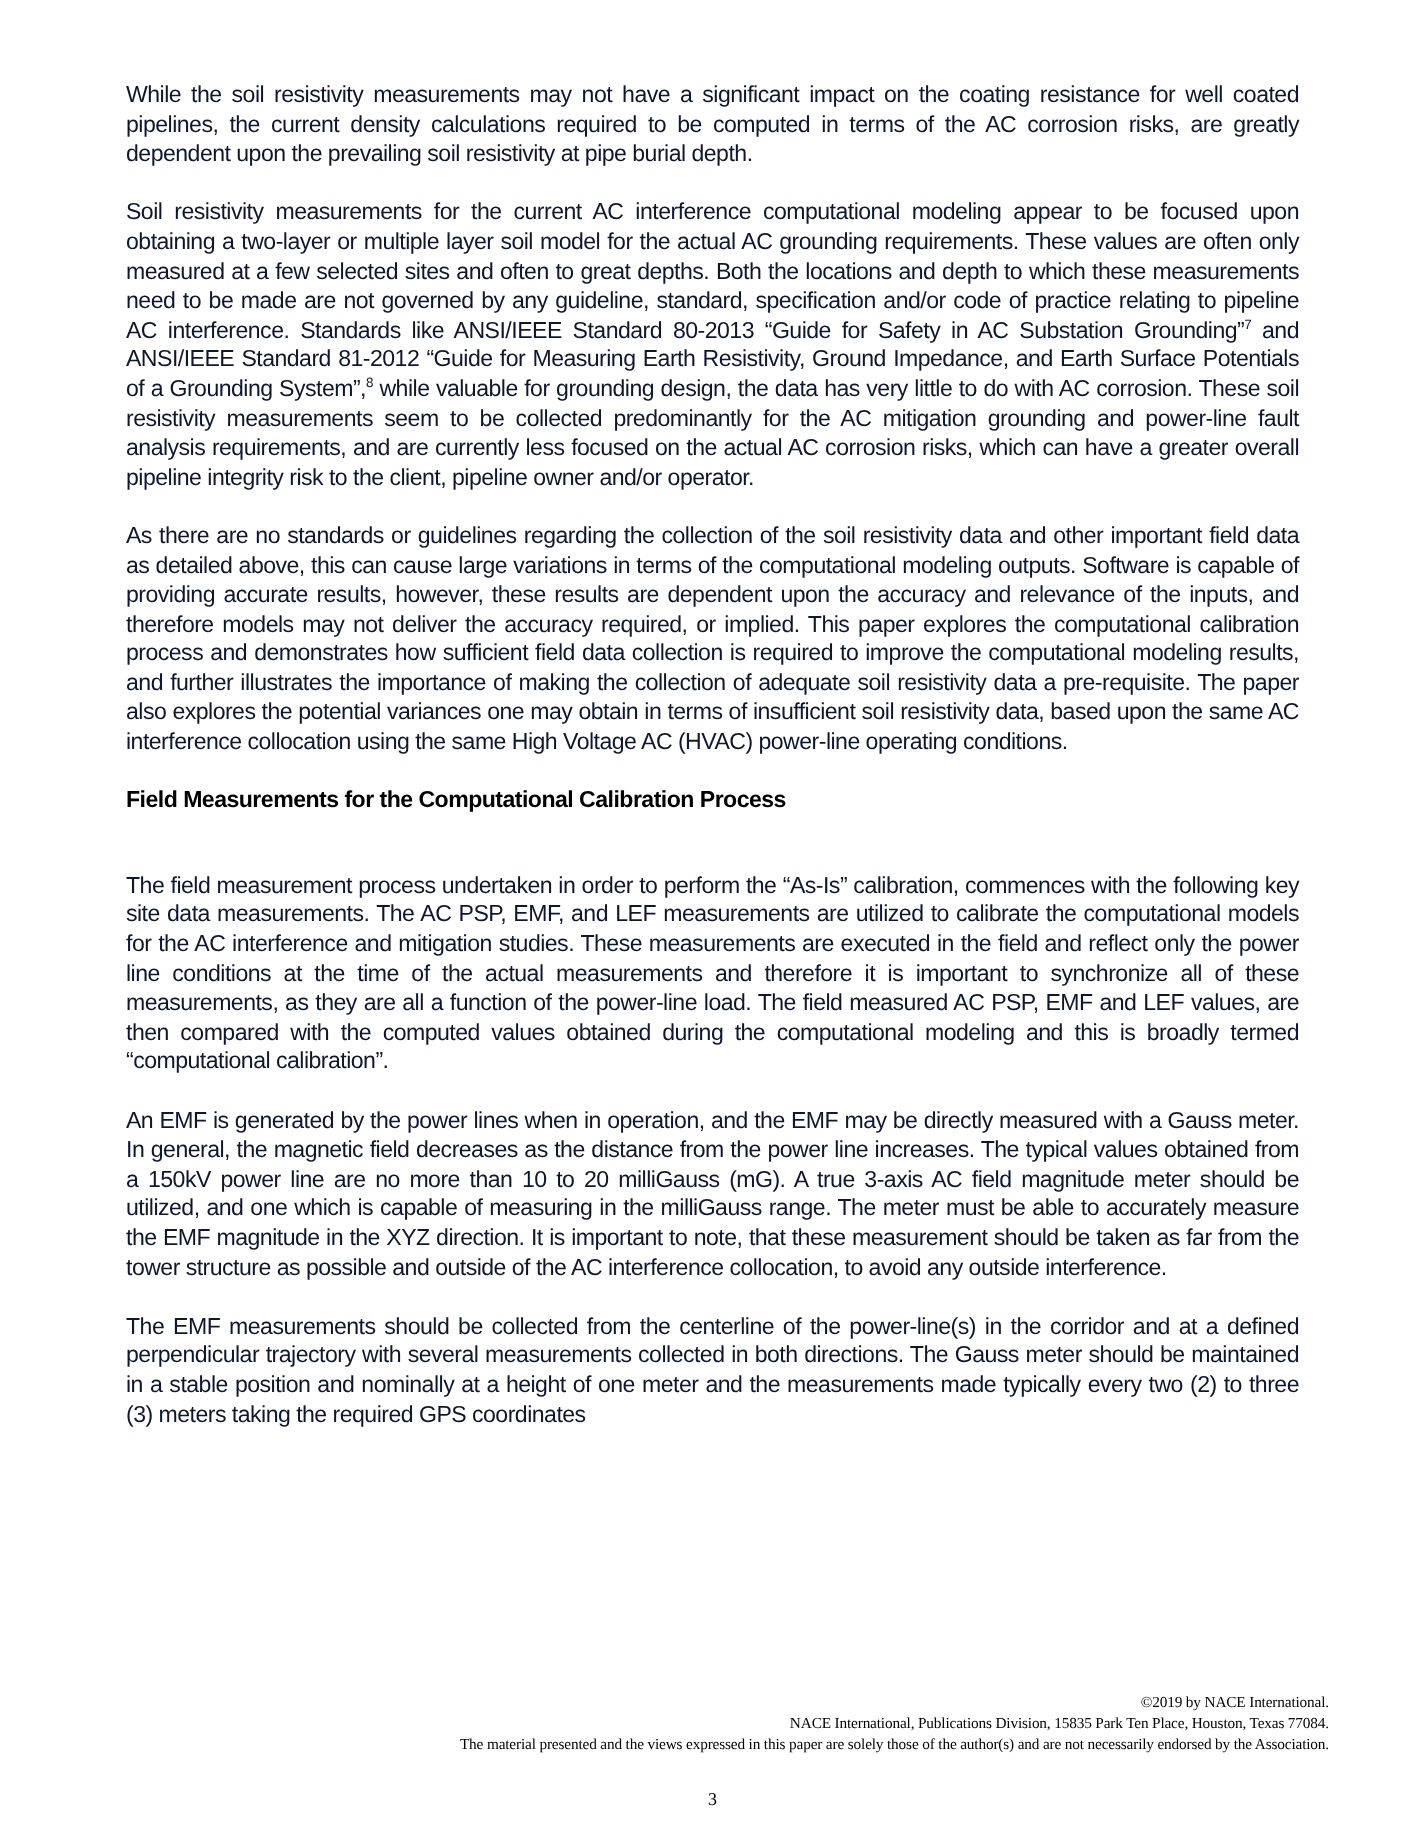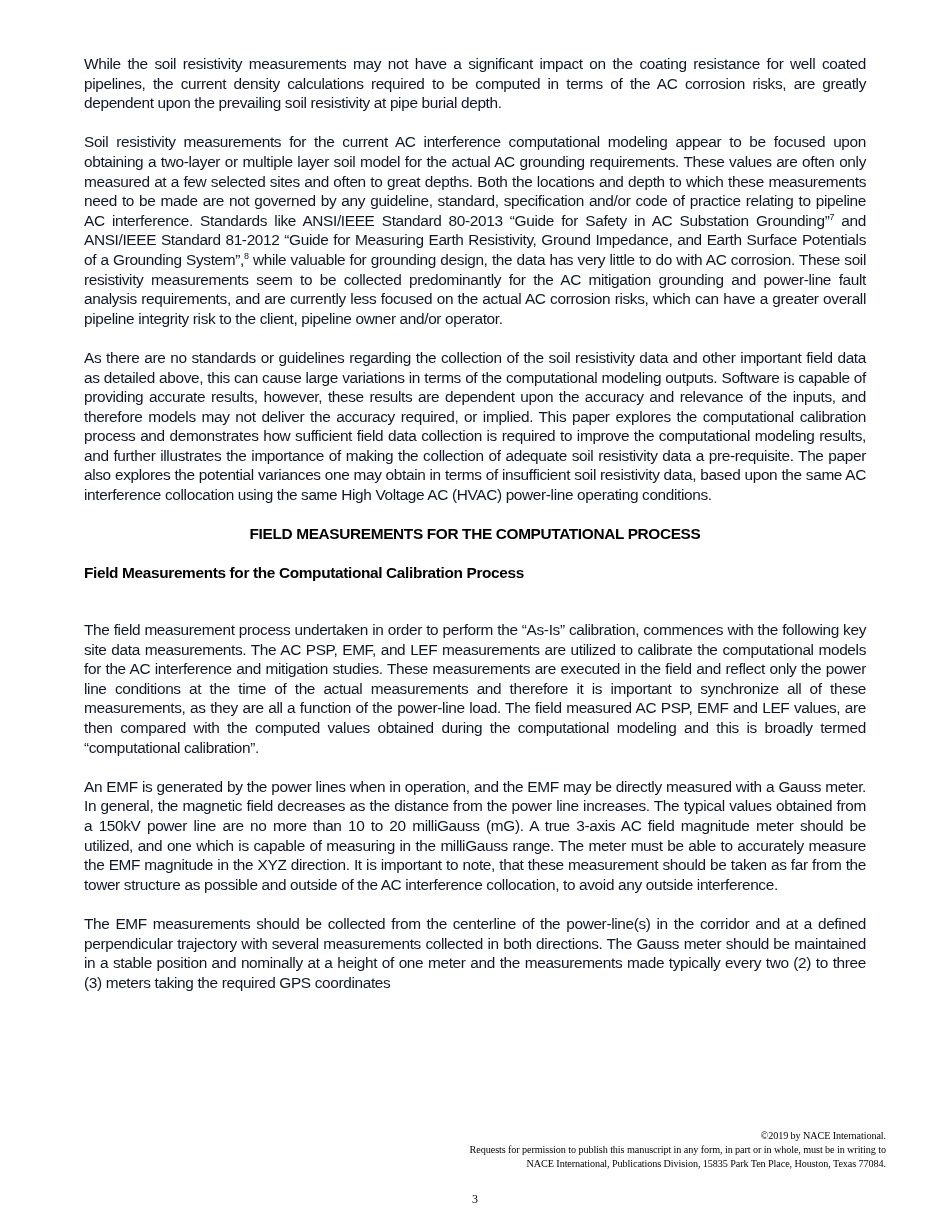--- a/index.html
+++ b/index.html
@@ -52,30 +52,29 @@
 </head>
 <body>
 
 <div class="page">
   <p class="para">While the soil resistivity measurements may not have a significant impact on the coating resistance for well coated pipelines, the current density calculations required to be computed in terms of the AC corrosion risks, are greatly dependent upon the prevailing soil resistivity at pipe burial depth.</p>
 
   <p class="para"><span>Soil resistivity measurements for the current AC interference computational modeling appear to be focused upon obtaining a two-layer or multiple layer soil model for the actual AC grounding requirements. These values are often only measured at a few selected sites and often to great depths. Both the locations and depth to which these measurements need to be made are not governed by any guideline, standard, specification and/or code of practice relating to pipeline AC interference. Standards like ANSI/IEEE Standard 80-2013 “Guide for Safety in AC Substation Grounding”</span><sup>7</sup><span> and ANSI/IEEE Standard 81-2012 “Guide for Measuring Earth Resistivity, Ground Impedance, and Earth Surface Potentials of a Grounding System”,</span><sup>8</sup><span> while valuable for grounding design, the data has very little to do with AC corrosion. These soil resistivity measurements seem to be collected predominantly for the AC mitigation grounding and power-line fault analysis requirements, and are currently less focused on the actual AC corrosion risks, which can have a greater overall pipeline integrity risk to the client, pipeline owner and/or operator.</span></p>
 
   <p class="para">As there are no standards or guidelines regarding the collection of the soil resistivity data and other important field data as detailed above, this can cause large variations in terms of the computational modeling outputs. Software is capable of providing accurate results, however, these results are dependent upon the accuracy and relevance of the inputs, and therefore models may not deliver the accuracy required, or implied. This paper explores the computational calibration process and demonstrates how sufficient field data collection is required to improve the computational modeling results, and further illustrates the importance of making the collection of adequate soil resistivity data a pre-requisite. The paper also explores the potential variances one may obtain in terms of insufficient soil resistivity data, based upon the same AC interference collocation using the same High Voltage AC (HVAC) power-line operating conditions.</p>
 
-  <h2 class="section-heading">FIELD MEASUREMENTS FOR THE COMPUTATIONAL PROCESS</h2>
 
   <h3 class="sub-heading">Field Measurements for the Computational Calibration Process</h3>
 
   <p class="para">The field measurement process undertaken in order to perform the “As-Is” calibration, commences with the following key site data measurements. The AC PSP, EMF, and LEF measurements are utilized to calibrate the computational models for the AC interference and mitigation studies. These measurements are executed in the field and reflect only the power line conditions at the time of the actual measurements and therefore it is important to synchronize all of these measurements, as they are all a function of the power-line load. The field measured AC PSP, EMF and LEF values, are then compared with the computed values obtained during the computational modeling and this is broadly termed “computational calibration”.</p>
 
   <p class="para">An EMF is generated by the power lines when in operation, and the EMF may be directly measured with a Gauss meter.  In general, the magnetic field decreases as the distance from the power line increases. The typical values obtained from a 150kV power line are no more than 10 to 20 milliGauss (mG). A true 3-axis AC field magnitude meter should be utilized, and one which is capable of measuring in the milliGauss range. The meter must be able to accurately measure the EMF magnitude in the XYZ direction. It is important to note, that these measurement should be taken as far from the tower structure as possible and outside of the AC interference collocation, to avoid any outside interference.</p>
 
   <p class="para">The EMF measurements should be collected from the centerline of the power-line(s) in the corridor and at a defined perpendicular trajectory with several measurements collected in both directions. The Gauss meter should be maintained in a stable position and nominally at a height of one meter and the measurements made typically every two (2) to three (3) meters taking the required GPS coordinates</p>
 </div>
 
 <div class="footer">
   <div>©2019 by NACE International.</div>
-  <div>Requests for permission to publish this manuscript in any form, in part or in whole, must be in writing to</div>
   <div>NACE International, Publications Division, 15835 Park Ten Place, Houston, Texas 77084.</div>
+  <div>The material presented and the views expressed in this paper are solely those of the author(s) and are not necessarily endorsed by the Association.</div>
 </div>
 
 <div class="page-number">3</div>
 
 </body></html>

